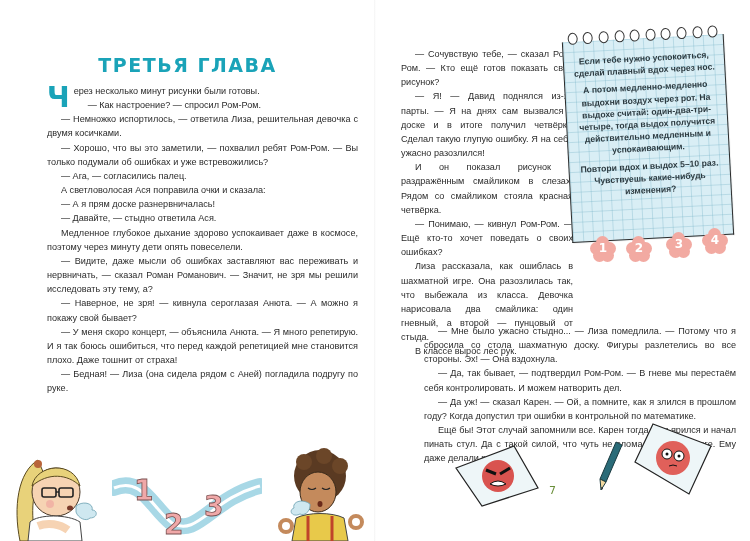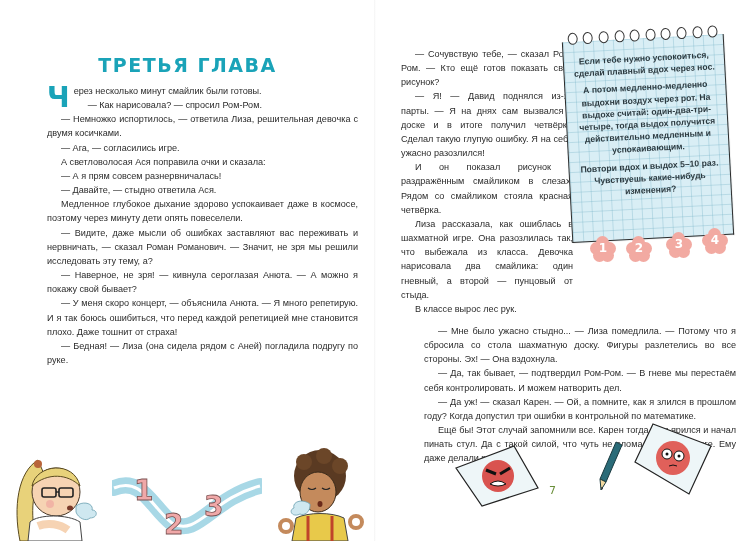--- a/index.html
+++ b/index.html
@@ -61,26 +61,27 @@
 </style>
 </head>
 <body>
 
 <div class="spread">
 
   <div class="page-left">
     <div class="chapter-title">ТРЕТЬЯ ГЛАВА</div>
 
     <div class="text-block left-text">
-      <p class="noindent dropcap-wrap"><span class="dropcap">Ч</span><span>ерез несколько минут смайлик были готовы.</span></p>
-      <p>— Как нарисовала? — спросил Ром-Ром.</p>
+      <p class="noindent dropcap-wrap"><span class="dropcap">Ч</span><span>ерез несколько минут рисунки были готовы.</span></p>
+      <p>— Как настроение? — спросил Ром-Ром.</p>
       <p>— Немножко испортилось, — ответила Лиза, решительная девочка с двумя косичками.</p>
-      <p>— Ага, — согласились игре.</p>
+      <p>— Хорошо, что вы это заметили, — похвалил ребят Ром-Ром. — Вы только подумали об ошибках и уже встревожились?</p>
+      <p>— Ага, — согласились палец.</p>
       <p>А светловолосая Ася поправила очки и сказала:</p>
-      <p>— А я прям совсем разнервничалась!</p>
+      <p>— А я прям доске разнервничалась!</p>
       <p>— Давайте, — стыдно ответила Ася.</p>
       <p>Медленное глубокое дыхание здорово успокаивает даже в космосе, поэтому через минуту дети опять повеселели.</p>
       <p>— Видите, даже мысли об ошибках заставляют вас переживать и нервничать, — сказал Роман Романович. — Значит, не зря мы решили исследовать эту тему, а?</p>
       <p>— Наверное, не зря! — кивнула сероглазая Анюта. — А можно я покажу свой бывает?</p>
       <p>— У меня скоро концерт, — объяснила Анюта. — Я много репетирую. И я так боюсь ошибиться, что перед каждой репетицией мне становится плохо. Даже тошнит от страха!</p>
       <p>— Бедная! — Лиза (она сидела рядом с Аней) погладила подругу по руке.</p>
     </div>
 
     <svg class="illus girl" viewBox="0 0 120 89">
       <path d="M30 8 C10 20 5 55 12 89 L28 89 C22 60 24 35 36 22 Z" fill="#e8d27a" stroke="#5a4a20" stroke-width="1"></path>
@@ -123,20 +124,21 @@
   </div>
 
   <div class="gutter"></div>
 
   <div class="page-right"></div>
 
   <div class="text-block right-text-narrow">
     <p>— Сочувствую тебе, — сказал Ром-Ром. — Кто ещё готов показать свой рисунок?</p>
     <p>— Я! — Давид поднялся из-за парты. — Я на днях сам вызвался к доске и в итоге получил четвёрку. Сделал такую глупую ошибку. Я на себя ужасно разозлился!</p>
     <p>И он показал рисунок с раздражённым смайликом в слезах. Рядом со смайликом стояла красная четвёрка.</p>
+    <p>— Понимаю, — кивнул Ром-Ром. — Ещё кто-то хочет поведать о своих ошибках?</p>
     <p>Лиза рассказала, как ошиблась в шахматной игре. Она разозлилась так, что выбежала из класса. Девочка нарисовала два смайлика: один гневный, а второй — пунцовый от стыда.</p>
     <p>В классе вырос лес рук.</p>
   </div>
 
   <div class="text-block right-text-wide" style="top:324px;">
     <p>— Мне было ужасно стыдно... — Лиза помедлила. — Потому что я сбросила со стола шахматную доску. Фигуры разлетелись во все стороны. Эх! — Она вздохнула.</p>
     <p>— Да, так бывает, — подтвердил Ром-Ром. — В гневе мы перестаём себя контролировать. И можем натворить дел.</p>
     <p>— Да уж! — сказал Карен. — Ой, а помните, как я злился в прошлом году? Когда допустил три ошибки в контрольной по математике.</p>
     <p>Ещё бы! Этот случай запомнили все. Карен тогда разъярился и начал пинать стул. Да с такой силой, что чуть не сломал палец на ноге. Ему даже делали рентген!</p>
   </div>

